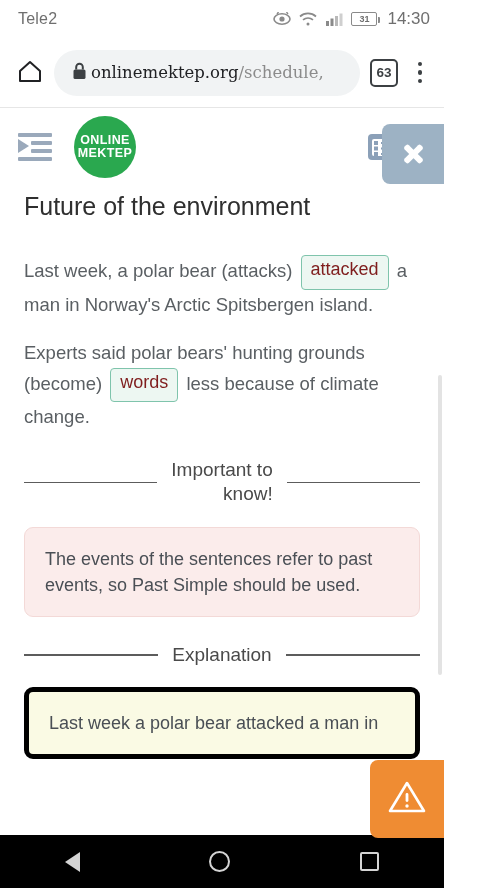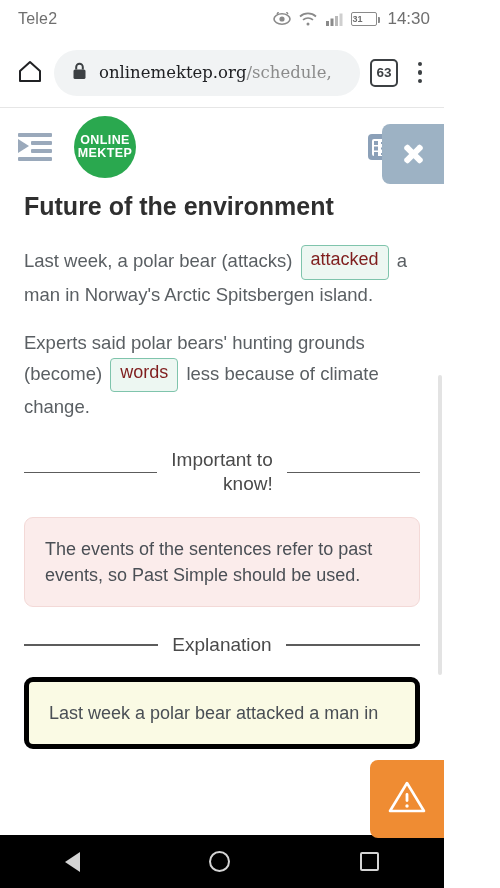--- a/index.html
+++ b/index.html
@@ -18,40 +18,40 @@
     padding: 0 14px 0 18px;
     background: #ffffff;
     color: #7b7b7b;
   }
   .carrier { font-size: 16px; color: #6f6f6f; letter-spacing: .2px; }
   .status-right { display: flex; align-items: center; gap: 8px; }
   .si { color: #8a8a8a; display: inline-flex; align-items: center; }
   .battery {
     border: 1.6px solid #8a8a8a; border-radius: 2px;
     width: 26px; height: 14px; position: relative;
-    display: flex; align-items: center; 
+    display: flex; align-items: center; justify-content: center;
     font-size: 9px; color: #6d6d6d; font-weight: bold;
   }
   .battery::after {
     content: ""; position: absolute; right: -4px; top: 4px;
     width: 2.5px; height: 6px; background: #8a8a8a; border-radius: 0 1px 1px 0;
   }
   .clock { font-size: 17px; color: #6f6f6f; margin-left: 2px; }
 
   
   .browserbar {
     height: 70px; width: 100%;
     display: flex; align-items: center; gap: 10px;
     padding: 0 12px 0 16px;
     background: #ffffff;
     border-bottom: 1px solid #e6e6e6;
   }
   .urlbox {
     flex: 1; height: 46px; background: #f1f3f4; border-radius: 23px;
-    display: flex; align-items: center; gap: 12px; padding: 0 18px;
+    display: flex; align-items: center; gap: 4px; padding: 0 18px;
     overflow: hidden; min-width: 0;
   }
   .urltext {
     font-family: "DejaVu Serif", serif;
     font-size: 16.5px; color: #202124; white-space: nowrap;
     overflow: hidden; text-overflow: clip;
   }
   .urltext .path { color: #8b8b8b; }
   .tabcount {
     min-width: 28px; height: 28px; border: 2px solid #3c4043; border-radius: 5px;
@@ -110,22 +110,22 @@
   .closepanel .x::before, .closepanel .x::after {
     content: ""; position: absolute; left: 2px; top: 10px; width: 23px; height: 6px;
     background: #ffffff; border-radius: 2px;
   }
   .closepanel .x::before { transform: rotate(45deg); }
   .closepanel .x::after  { transform: rotate(-45deg); }
 
   
   .content { padding: 0 24px; position: relative; }
   .page-title {
-    font-size: 25px; color: #2f2f2f; font-weight: bold;
-    margin-top: 6px; margin-bottom: 24px;
+    font-size: 25px; color: #2f2f2f; font-weight: normal;
+    margin-top: 6px; margin-bottom: 34px;
   }
   .instructions {
     font-size: 18.5px; font-weight: bold; color: #4a4f55;
     line-height: 1.42; margin-bottom: 22px; max-width: 452px;
   }
   .sentence {
     font-size: 18.5px; color: #5a5f63; line-height: 1.62;
     margin-bottom: 18px; max-width: 452px;
   }
   .blank {

